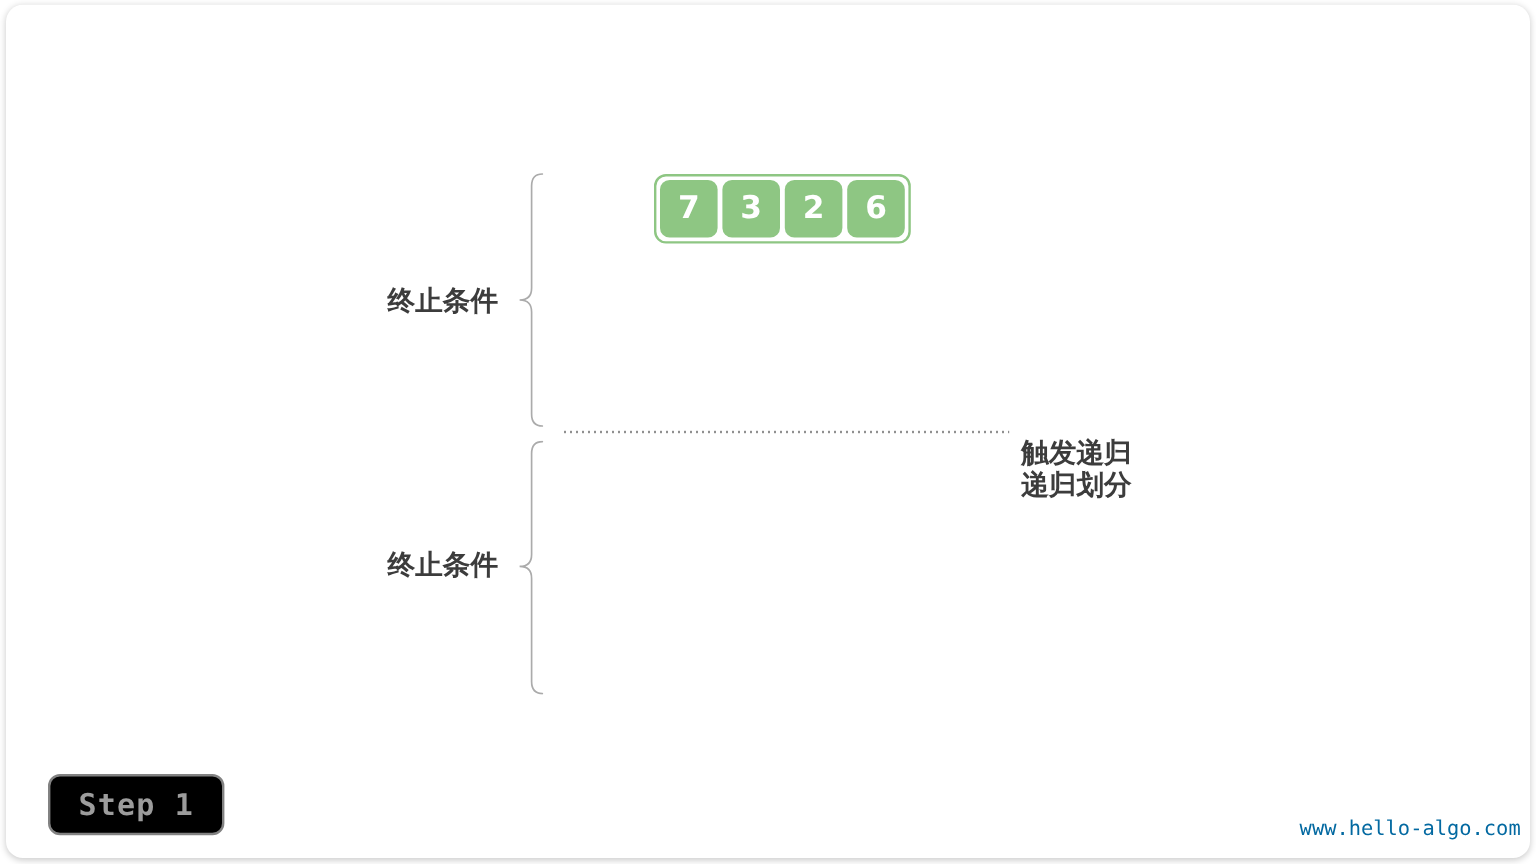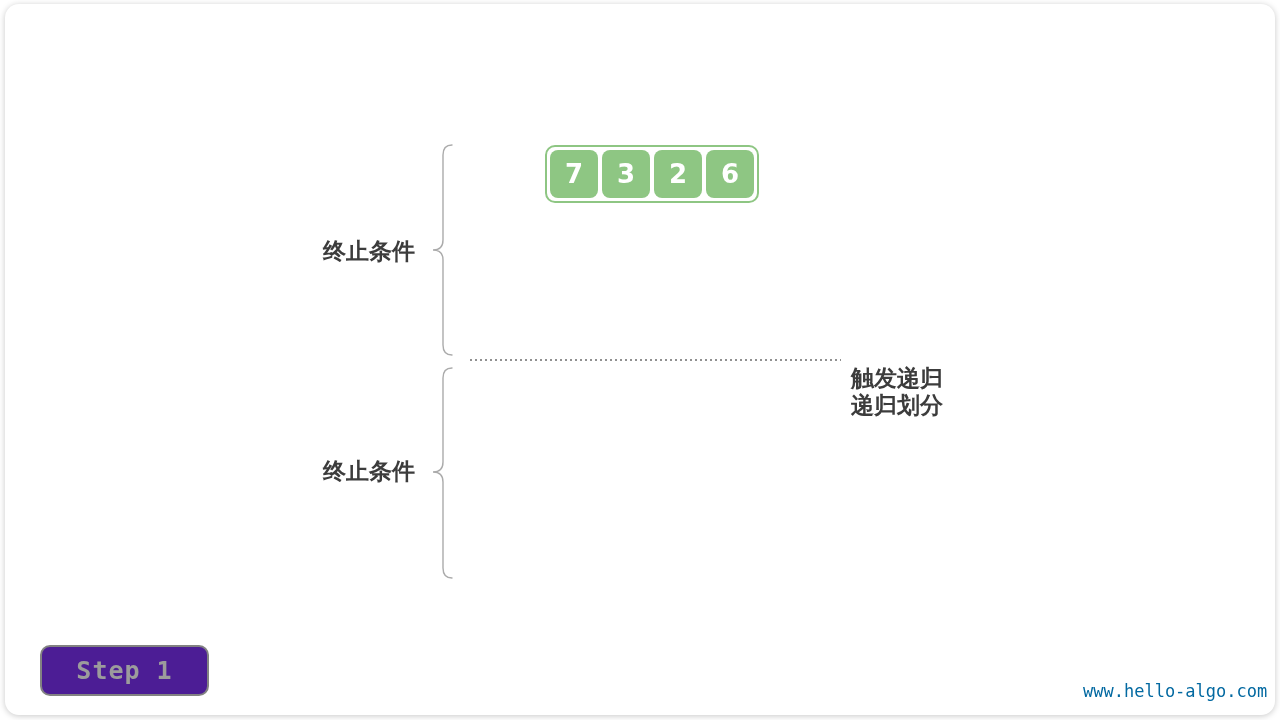--- a/index.html
+++ b/index.html
@@ -75,24 +75,24 @@
     color: #3C3C3C;
     line-height: 27px;
     white-space: nowrap;
     margin-top: 33px;
   }
 
   
   .step-badge {
     position: absolute;
     left: 35px; top: 641px;
-    width: 169px; height: 51px;
+    width: 147px; height: 51px;
     border: 2px solid #828282;
     border-radius: 10px;
-    background: #4c1d95;
+    background: #000000;
     display: flex;
     align-items: center;
     justify-content: center;
     font-family: "DejaVu Sans Mono", "Liberation Mono", monospace;
     font-size: 25px;
     font-weight: 700;
     color: #9C9C9C;
     letter-spacing: 1px;
   }
 

